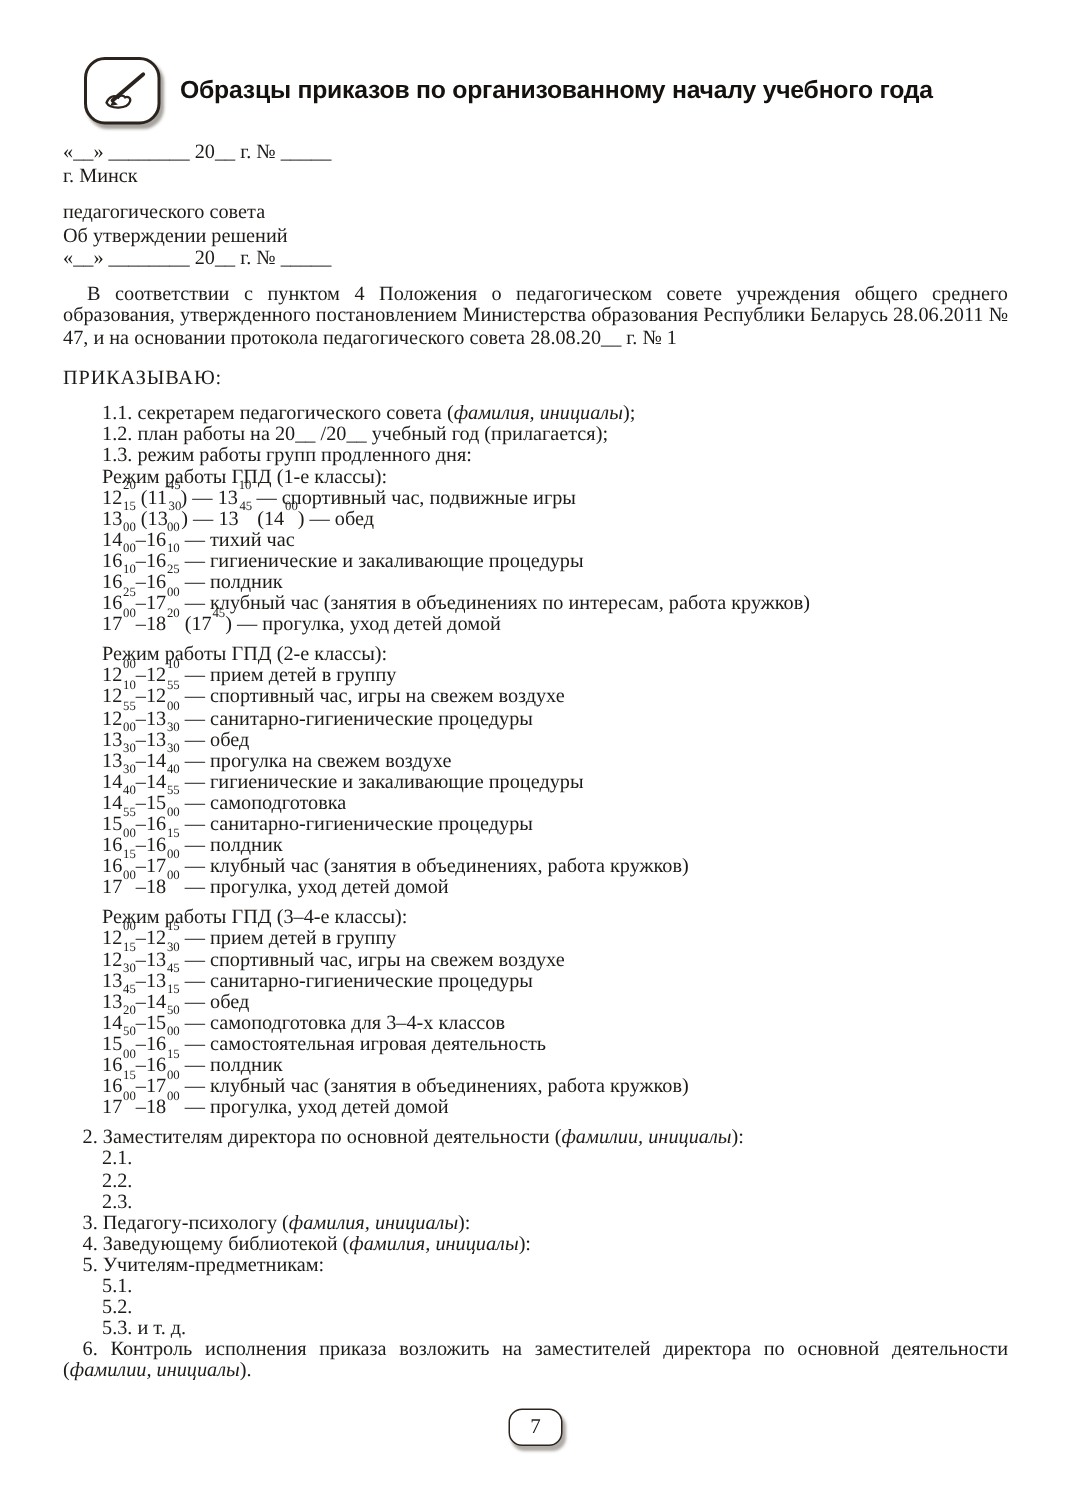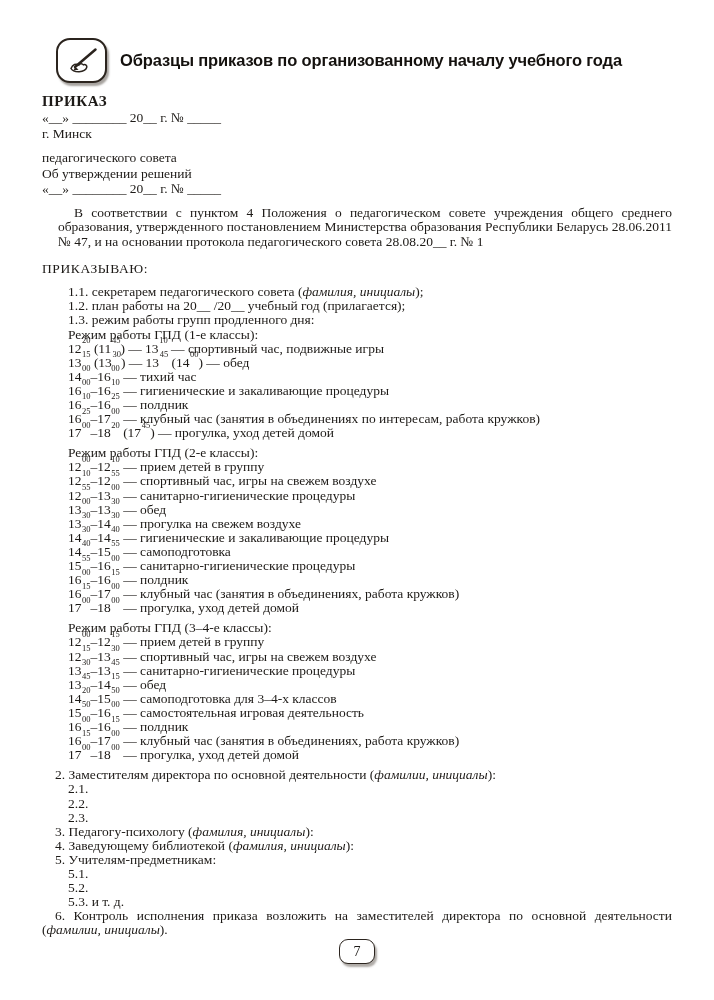--- a/index.html
+++ b/index.html
@@ -24,21 +24,21 @@
   }
   .hdr-title{
     margin:0;
     font-family:"Liberation Sans","DejaVu Sans",sans-serif;
     font-weight:700;font-size:16.5px;letter-spacing:-0.15px;color:#14110e;
   }
   
   .order-title{font-weight:bold;font-size:15px;letter-spacing:.6px;margin-top:6px;}
   .plain{line-height:15.5px;}
   .subject{margin-top:9px;line-height:15.5px;}
-  .preamble{margin:9px 0 0 16px;text-indent:16px;text-align:justify;line-height:14.9px;}
+  .preamble{margin:9px 0 0 0;text-indent:16px;text-align:justify;line-height:14.9px;}
   .resolve{margin:11px 0 9px 0;letter-spacing:.6px;line-height:15px;}
   #order-body .ln{line-height:14.1px;}
   .ind0{text-indent:13px;text-align:justify;}
   .ind1{padding-left:13px;}
   .ind2{padding-left:26px;}
   .gap{margin-top:6px;}
   #order-body sup, .plain sup{
     font-size:8.5px;line-height:0;position:relative;top:-4px;margin-left:.5px;
   }
   em{font-style:italic;}
@@ -62,21 +62,20 @@
       <svg width="32" height="27" viewBox="0 0 32 27" xmlns="http://www.w3.org/2000/svg">
         <path d="M5 21.5 c1.5-4 5.2-5.4 7.8-3.4 c.9-1.8 3.5-1.9 4.6-.2 c2-.9 4 .7 3.3 2.7 c-.8 2.4-3.7 4-7.5 4.1 c-3.4.1-7-.9-8.2-3.2 z" fill="#ffffff" stroke="#2b241e" stroke-width="1.5"></path>
         <line x1="9" y1="20" x2="29.5" y2="2.5" stroke="#2b241e" stroke-width="2.5" stroke-linecap="round"></line>
         <path d="M9.2 19.8 l3.4 2.9 -5.1 .9 z" fill="#2b241e"></path>
       </svg>
     </span>
     <h1 class="hdr-title">Образцы приказов по организованному началу учебного года</h1>
   </header>
 
   <section>
-    <div class="order-title">ПРИКАЗ</div>
     <div class="plain">«__» ________ 20__ г. № _____</div>
     <div class="plain">г. Минск</div>
 
     <div class="subject">
       <div>педагогического совета</div>
       <div>Об утверждении решений</div>
       <div>«__» ________ 20__ г. № _____</div>
     </div>
 
     <p class="preamble">В соответствии с пунктом 4 Положения о педагогическом совете учреждения общего среднего образования, утвержденного постановлением Министерства образования Республики Беларусь 28.06.2011 № 47, и на основании протокола педагогического совета 28.08.20__ г. № 1</p>

